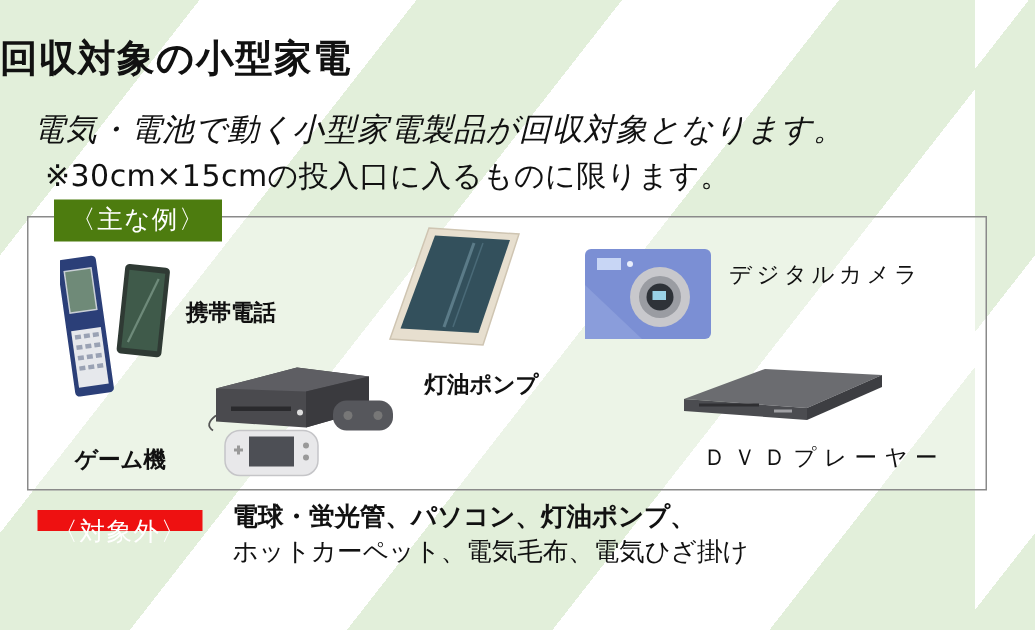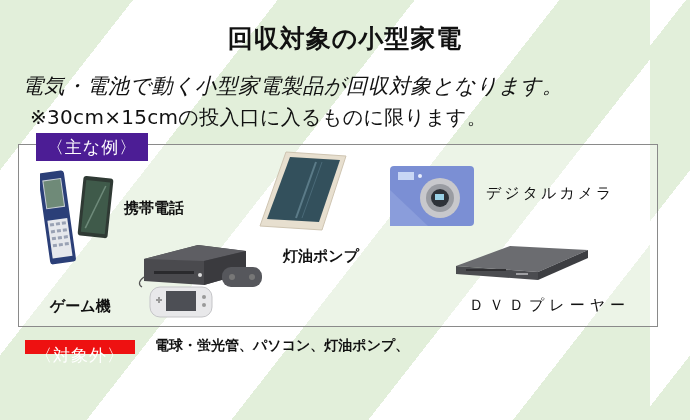--- a/index.html
+++ b/index.html
@@ -9,48 +9,48 @@
     color: #111;
     background: repeating-linear-gradient(
       -52deg,
       #e2efda 0px, #e2efda 108px,
       #ffffff 108px, #ffffff 222px
     );
     background-position: -40px 0;
   }
   .abs { position: absolute; }
   .title {
-    left: 0; width: 690px; top: 22px; text-align: center;
+    left: 0; width: 690px; top: 22px; text-align: left;
     font-size: 25px; font-weight: bold; letter-spacing: 1px;
   }
   .lead {
     left: 22px; top: 72px; font-size: 21px; white-space: nowrap; letter-spacing: 0.5px; font-style: italic;
   }
   .note {
     left: 30px; top: 104px; font-size: 20px; white-space: nowrap; letter-spacing: 0.3px;
   }
   .box {
     left: 18px; top: 144px; width: 638px; height: 181px;
     border: 1.5px solid #8a8a8a; background: rgba(255,255,255,0.35);
   }
   .tag-blue {
     left: 36px; top: 133px; width: 112px; height: 28px;
-    background: #4c1d95; color: #fff; font-size: 17px;
+    background: #4d7c0f; color: #fff; font-size: 17px;
     line-height: 28px; text-align: center; letter-spacing: 1px;
   }
   .tag-red {
     left: 25px; top: 340px; width: 110px; height: 14px;
     background: #ee1111; color: #fff; font-size: 17px;
     line-height: 30px; text-align: center; letter-spacing: 1px;
   }
   .lbl { font-size: 15px; white-space: nowrap; }
   .lbl.bold { font-weight: bold; }
   .lbl.spaced { letter-spacing: 5px; }
   .excl {
-    left: 155px; top: 334px; font-size: 14px; font-weight: bold; line-height: 23px;
+    left: 155px; top: 334px; font-size: 17px; font-weight: bold; line-height: 23px;
   }
   .excl div { white-space: nowrap; }
   .excl .normal { font-weight: normal; }
   svg { display: block; }
 </style>
 </head>
 <body>
 
 <div class="abs title">回収対象の小型家電</div>
 <div class="abs lead">電気・電池で動く小型家電製品が回収対象となります。</div>
@@ -104,21 +104,21 @@
     <rect x="2" y="6" width="84" height="60" rx="4" fill="#7b8fd4"></rect>
     <polygon points="2,30 40,66 2,66" fill="#8a9ddb"></polygon>
     <rect x="10" y="12" width="16" height="8" fill="#c8d6f5"></rect>
     <circle cx="32" cy="16" r="2" fill="#e8eefc"></circle>
     <circle cx="52" cy="38" r="20" fill="#c8c8cc"></circle>
     <circle cx="52" cy="38" r="14" fill="#9a9ca2"></circle>
     <circle cx="52" cy="38" r="9" fill="#2e3238"></circle>
     <rect x="47" y="34" width="9" height="6" fill="#9ad1e6"></rect>
   </svg>
 </div>
-<div class="abs lbl" style="left:486px;top:174px;letter-spacing:3px;margin-top:10px;">デジタルカメラ</div>
+<div class="abs lbl" style="left:486px;top:174px;letter-spacing:3px;">デジタルカメラ</div>
 
 <div class="abs" style="left:134px;top:243px;">
   <svg width="140" height="78" viewBox="0 0 140 78">
     <polygon points="10,16 64,2 112,8 112,30 70,42 10,38" fill="#4a4a4e"></polygon>
     <polygon points="10,16 64,2 112,8 70,18" fill="#5e5e63"></polygon>
     <polygon points="70,18 112,8 112,30 70,42" fill="#3a3a3e"></polygon>
     <rect x="20" y="28" width="40" height="3" fill="#2a2a2d"></rect>
     <circle cx="66" cy="32" r="2" fill="#ddd"></circle>
     <path d="M10 34 Q2 40 8 44" stroke="#555" fill="none" stroke-width="1.2"></path>
     <rect x="88" y="24" width="40" height="20" rx="9" fill="#56575c"></rect>
@@ -141,13 +141,14 @@
     <polygon points="86,32 136,10 136,18 86,40" fill="#3d3e42"></polygon>
     <rect x="14" y="29" width="40" height="2" fill="#2f2f32"></rect>
     <rect x="64" y="33" width="12" height="2" fill="#a0a0a4"></rect>
   </svg>
 </div>
 <div class="abs lbl spaced" style="left:445px;top:296px;margin-left:24px;">ＤＶＤプレーヤー</div>
 
 <div class="abs tag-red">〈対象外〉</div>
 <div class="abs excl">
   <div>電球・蛍光管、パソコン、灯油ポンプ、</div>
+  <div class="normal">ホットカーペット、電気毛布、電気ひざ掛け</div>
 </div>
 
 </body></html>

